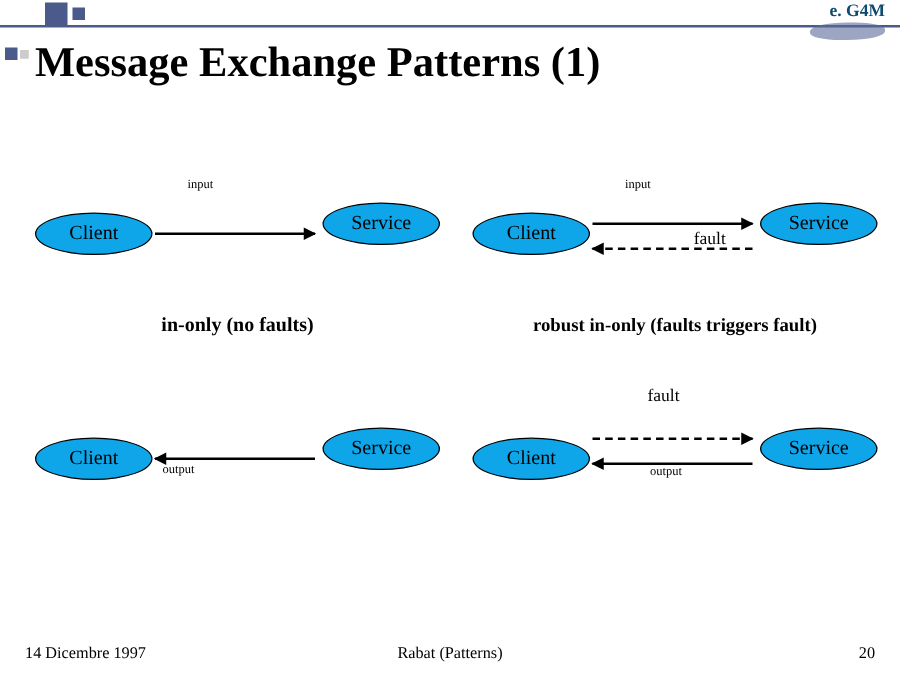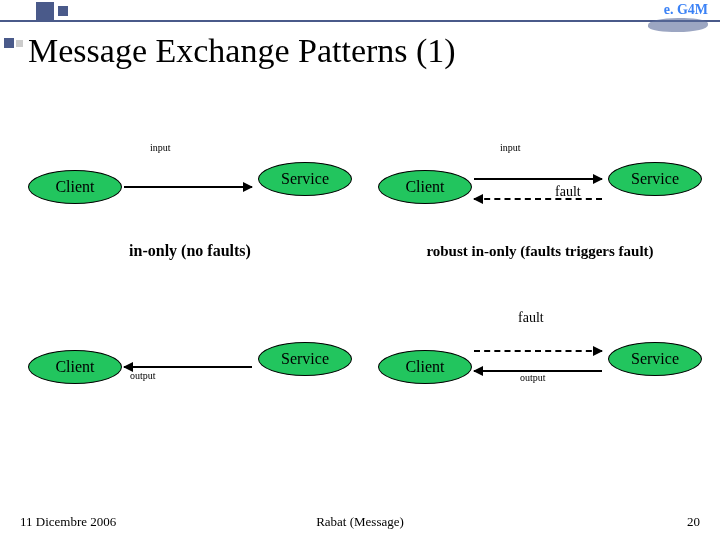--- a/index.html
+++ b/index.html
@@ -19,70 +19,70 @@
   .deco.c { left: 4px; top: 38px; width: 10px; height: 10px; }
   .deco.d { left: 16px; top: 40px; width: 7px; height: 7px; background: #ccc; }
   .topline { position: absolute; left: 0; right: 0; top: 20px; height: 2px; background: #4a5a8a; }
 
   .logo {
     position: absolute; right: 12px; top: 2px;
     width: 70px; height: 28px;
   }
   .logo-text {
     font-family: "Comic Sans MS", cursive;
-    font-weight: bold; color: #3b82f6;
+    font-weight: bold; color: #0c4a6e;
     font-size: 14px;
     text-align: right;
   }
   .logo-shape {
     width: 60px; height: 14px;
     background: #5a6a9a; opacity: .6;
     border-radius: 50% 40% 50% 40%;
     margin-left: auto;
   }
 
   h1.title {
     position: absolute;
     left: 28px; top: 32px;
     font-size: 34px;
-    font-weight: normal;
+    font-weight: bold;
     font-family: "Comic Sans MS", cursive;
   }
 
   .quad {
     position: absolute;
     width: 340px;
     height: 150px;
   }
   .q1 { left: 20px;  top: 130px; }
   .q2 { left: 370px; top: 130px; }
   .q3 { left: 20px;  top: 310px; }
   .q4 { left: 370px; top: 310px; }
 
   .node {
     position: absolute;
     border: 1.5px solid #000;
     border-radius: 50%;
     width: 94px; height: 34px;
-    background: #22c55e;
+    background: #0ea5e9;
     display: flex; align-items: center; justify-content: center;
     font-size: 16px;
     font-family: "Comic Sans MS", cursive;
   }
   .client-pos { left: 8px;  top: 40px; }
   .service-pos { right: 8px; top: 32px; }
 
   .label-small {
     position: absolute;
     font-size: 10px;
     font-family: "Comic Sans MS", cursive;
   }
   .caption {
     position: absolute;
-    left: 0; right: 0; bottom: 20px;
+    left: 0; right: 0; bottom: 10px;
     text-align: center;
     font-size: 16px;
     font-weight: bold;
     font-family: "Comic Sans MS", cursive;
   }
   .q2 .caption, .q4 .caption { font-size: 15px; }
 
   .arrow-solid {
     position: absolute;
     height: 2px; background: #000;
@@ -167,16 +167,16 @@
 <div class="quad q4">
   <div class="label-small" style="left:148px; top:0px; font-size:14px;">fault</div>
   <div class="arrow-dashed" style="left:104px; top:40px; width:128px; transform:scaleX(-1);"></div>
   <div class="node client-pos">Client</div>
   <div class="arrow-solid rev" style="left:104px; top:60px; width:128px;"></div>
   <div class="label-small" style="left:150px; top:62px;">output</div>
   <div class="node service-pos">Service</div>
 </div>
 
 <div class="footer">
-  <span>11 Dicembre 2006</span>
-  <span class="center">Rabat (Message)</span>
+  <span>14 Dicembre 1997</span>
+  <span class="center">Rabat (Patterns)</span>
   <span>20</span>
 </div>
 
 </body></html>

